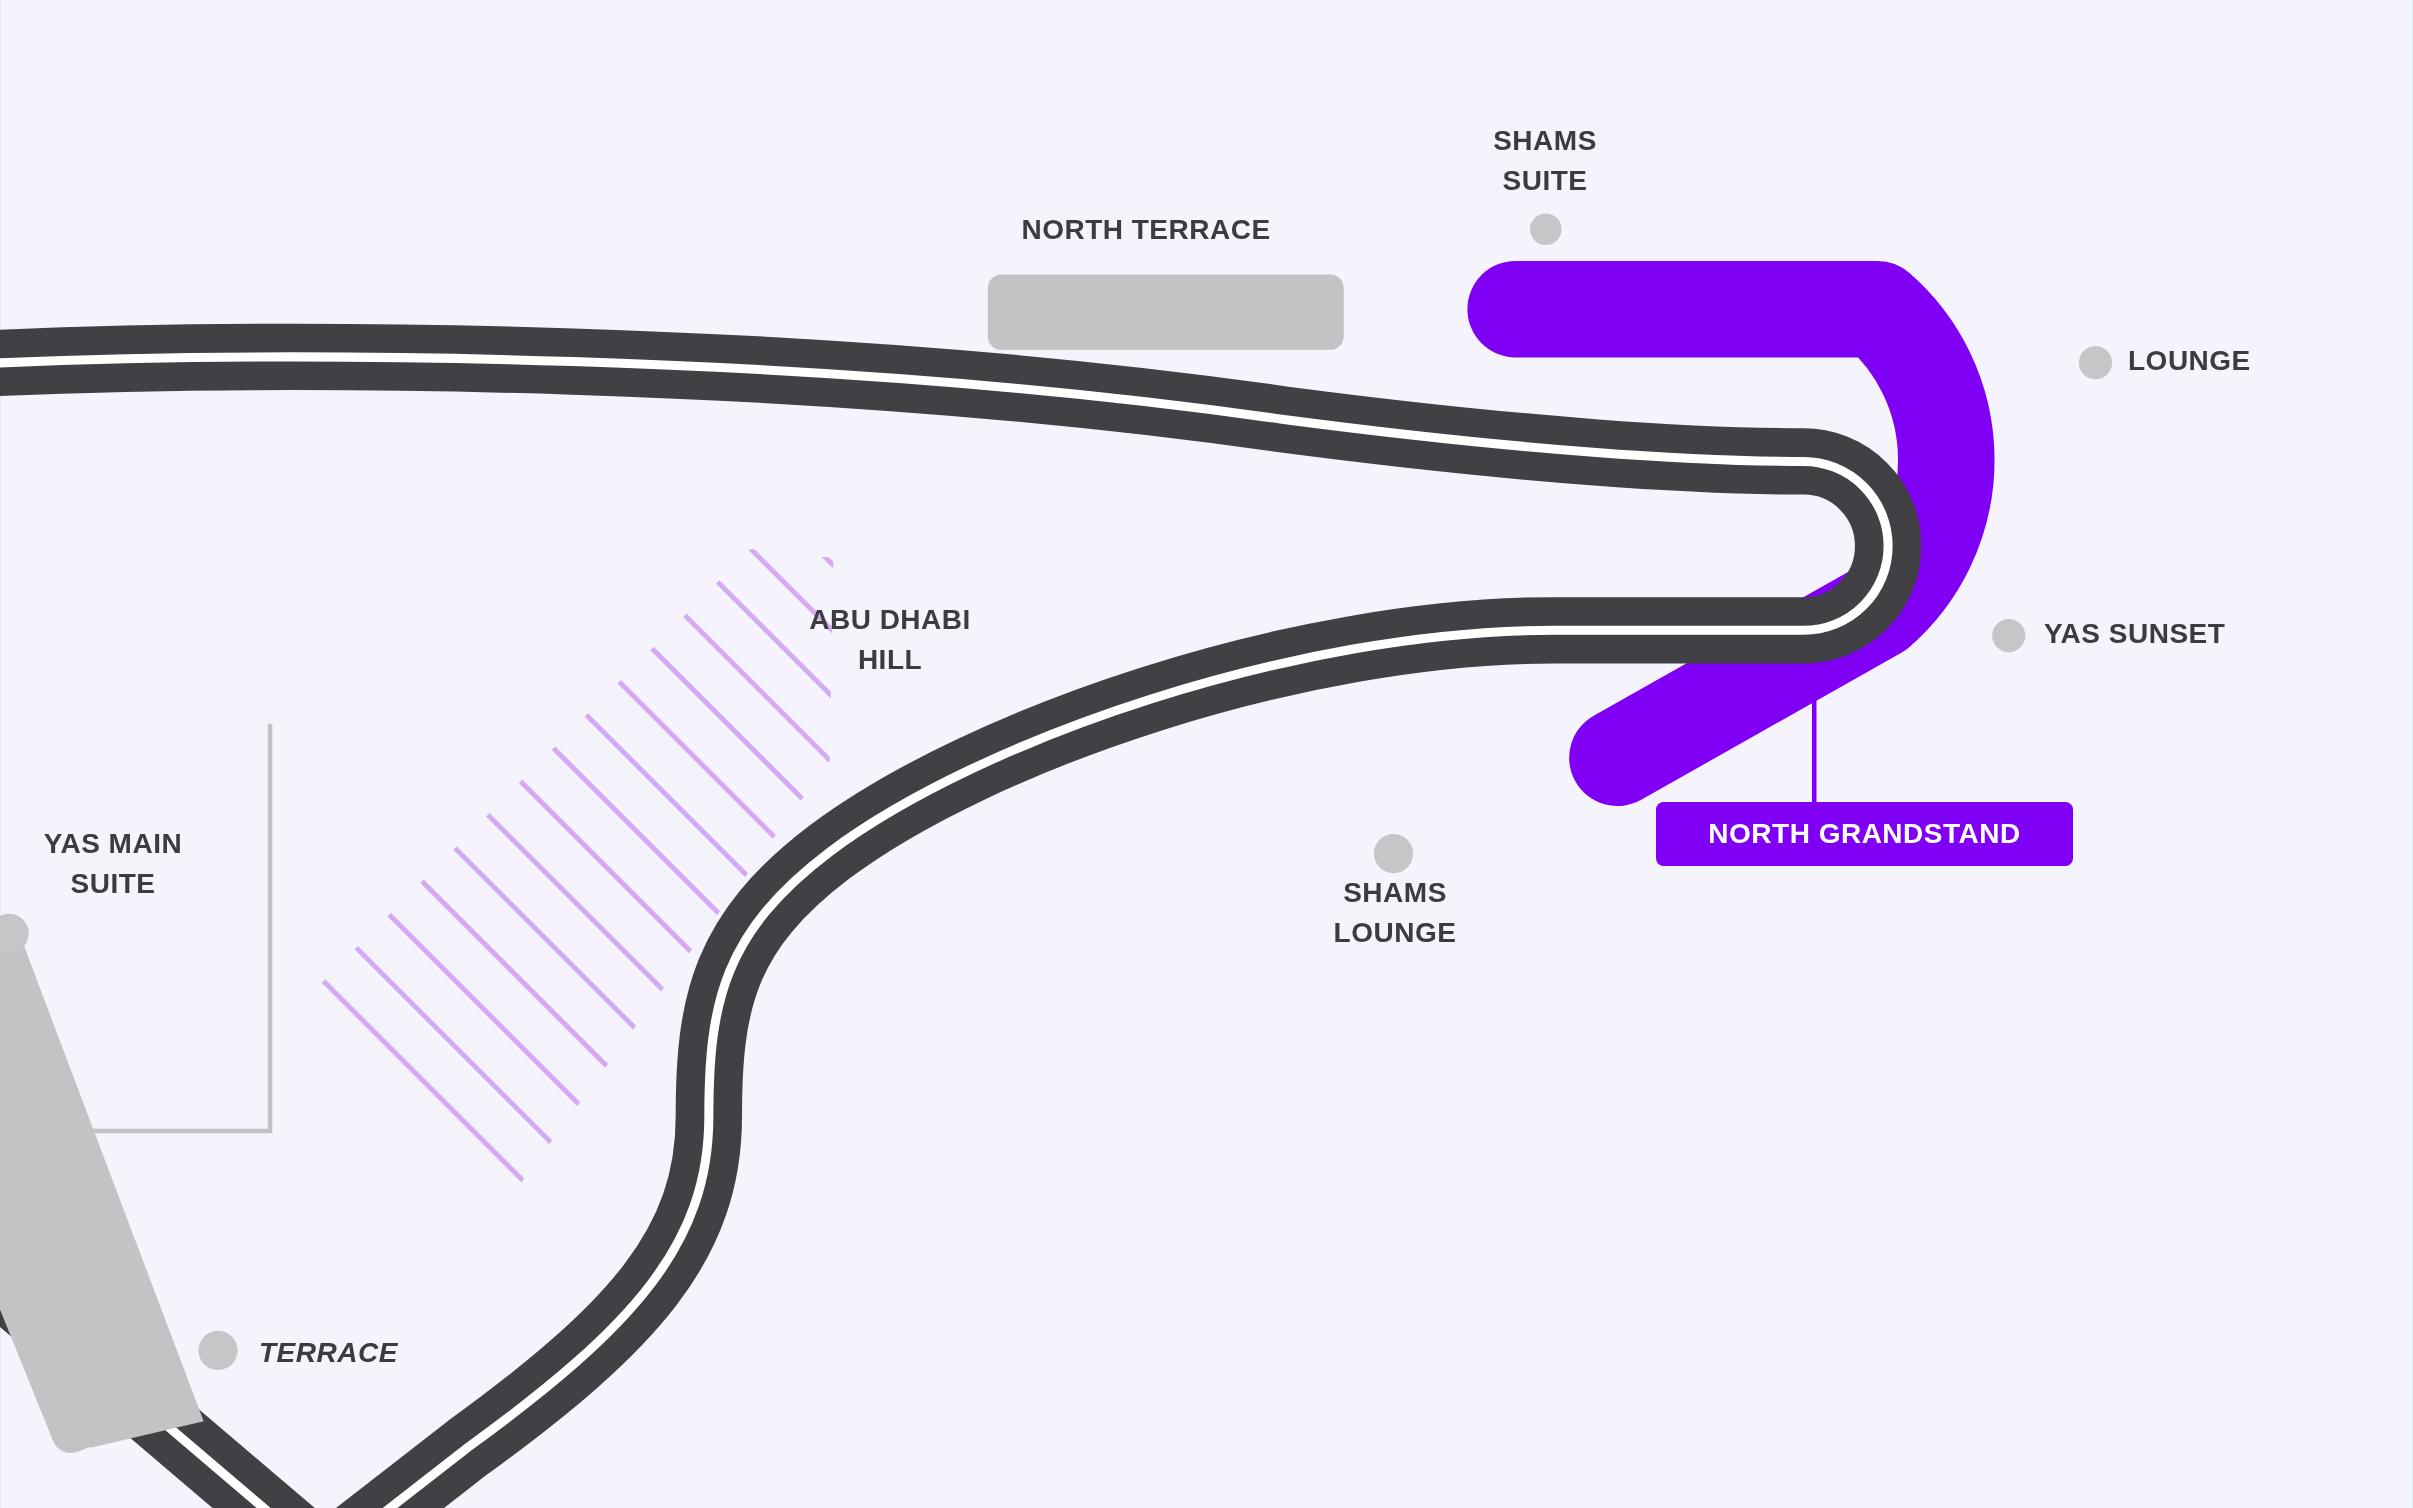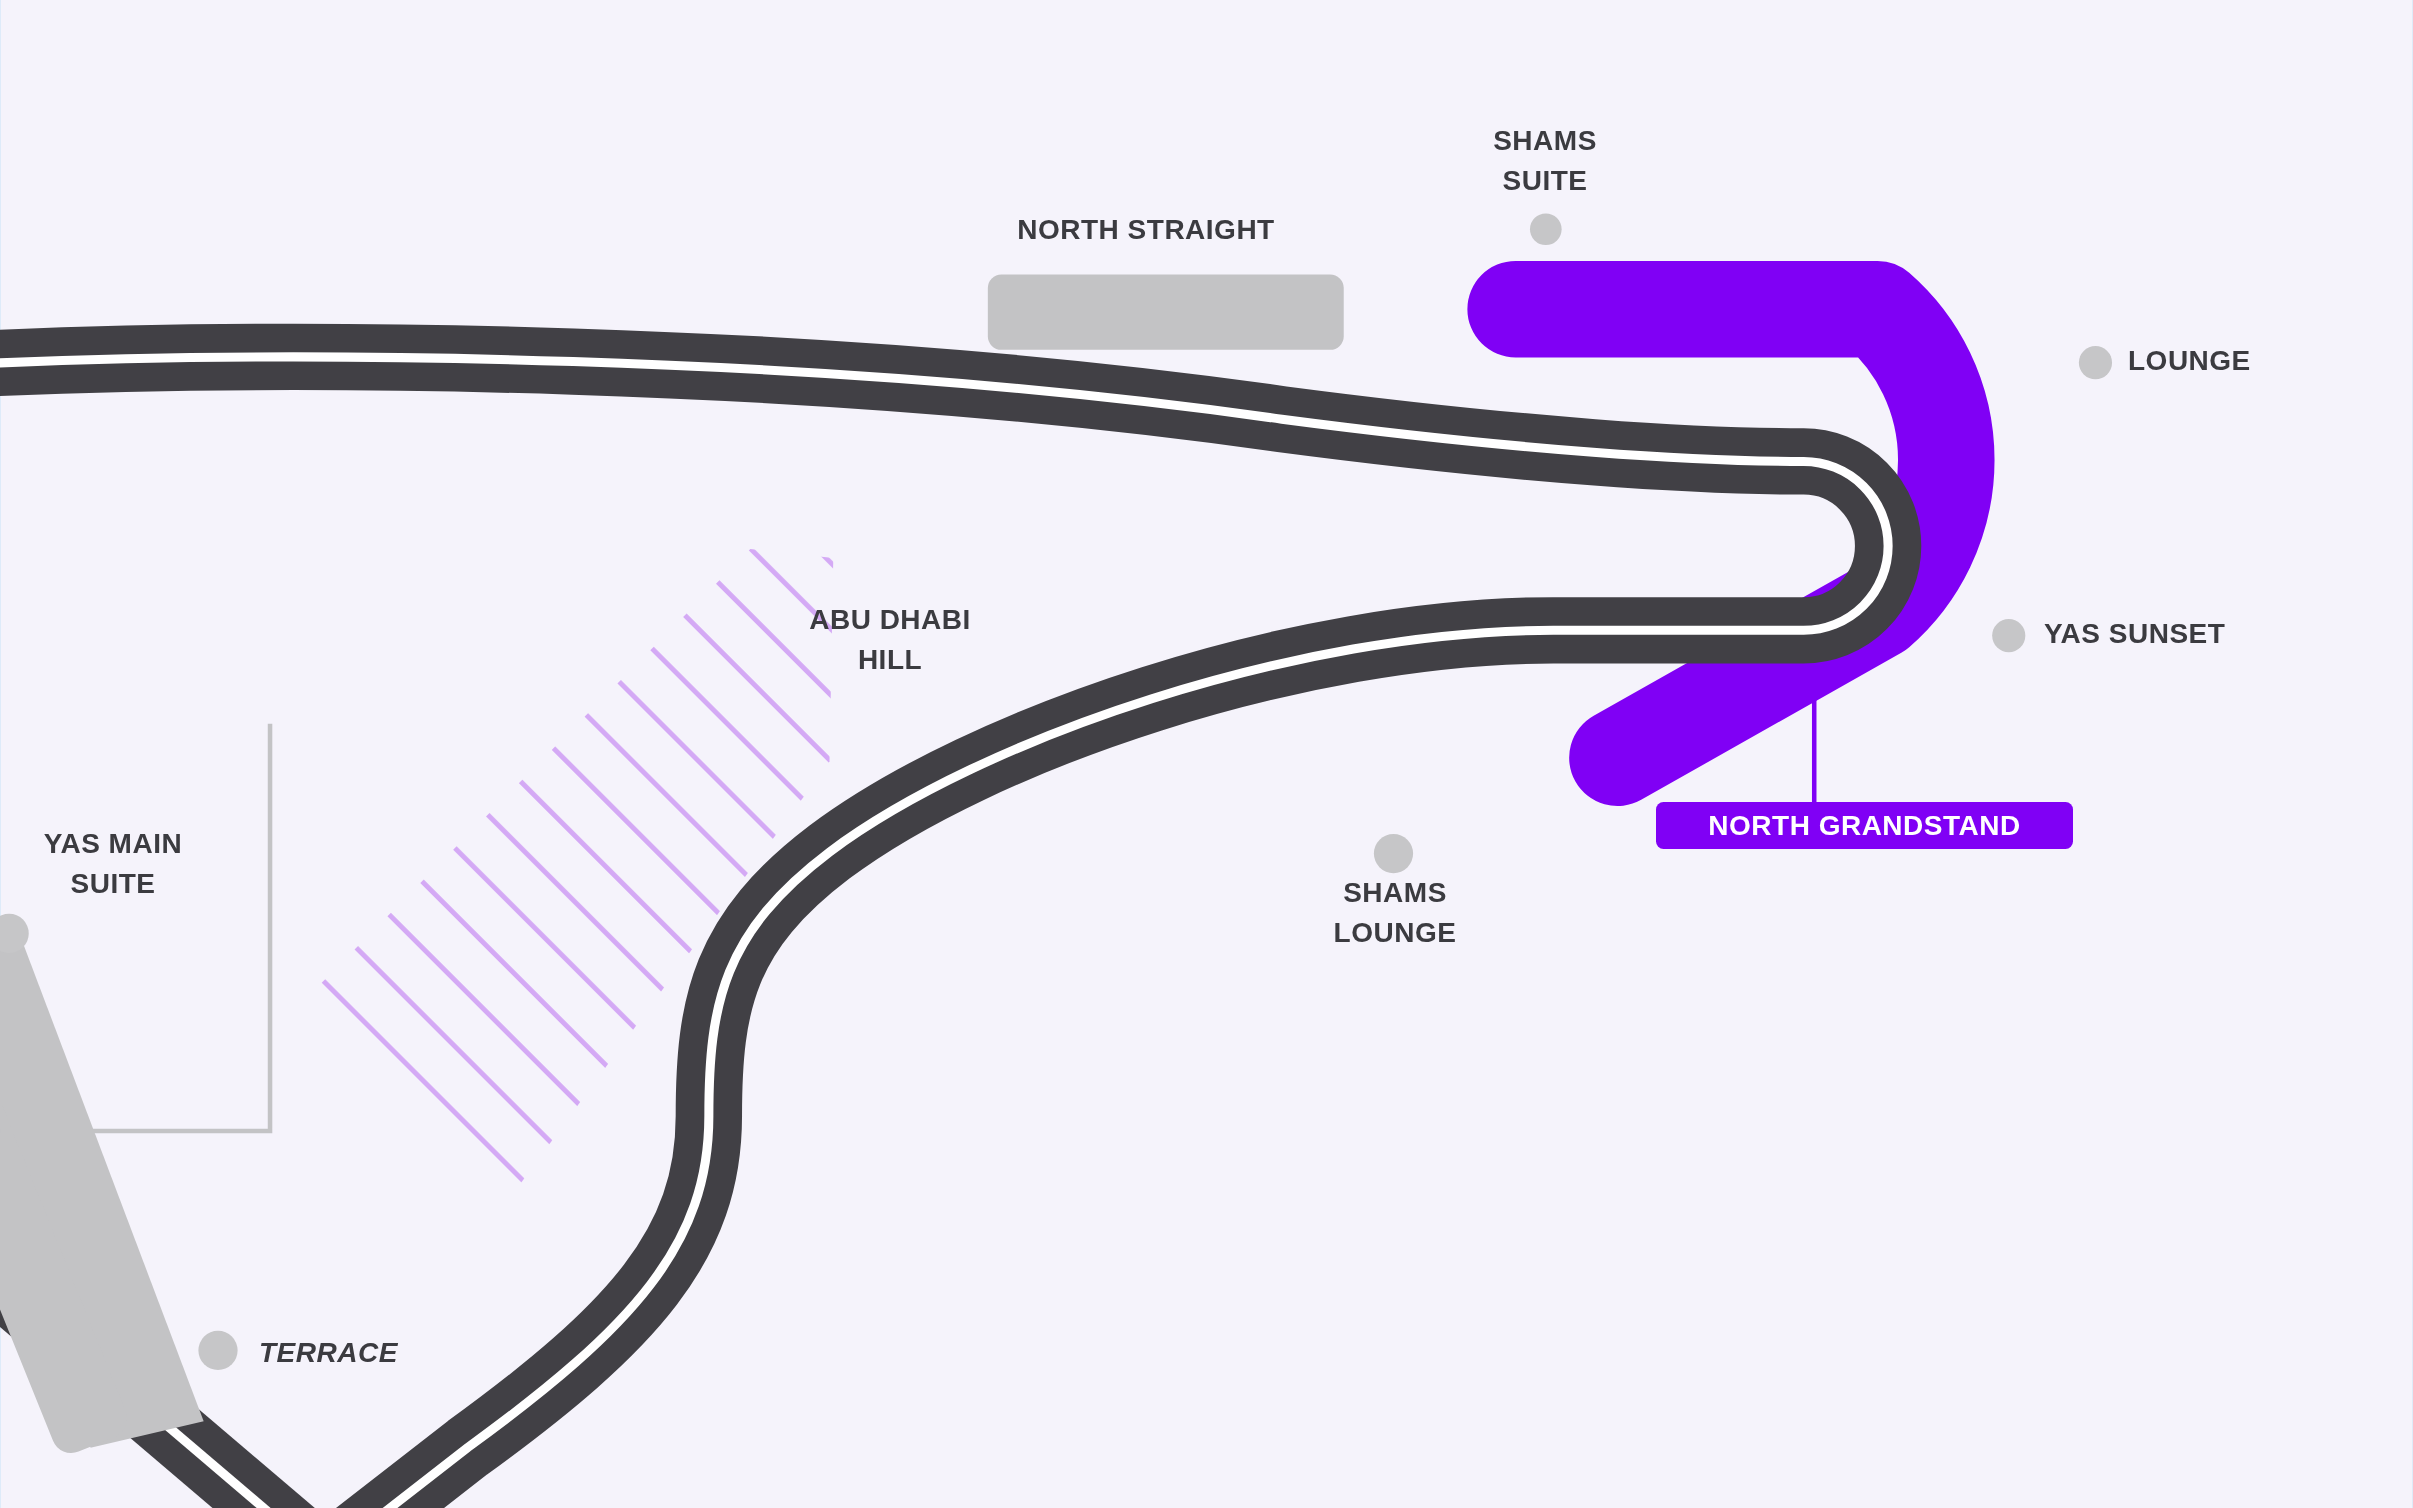--- a/index.html
+++ b/index.html
@@ -46,21 +46,21 @@
     align-items: center;
     justify-content: center;
     background: #8000F5;
     color: #FFFFFF;
     border-radius: 7.5px;
     font-family: "Liberation Sans", sans-serif;
     font-size: 28px;
     font-weight: bold;
     letter-spacing: 0.5px;
     padding: 0 22.6px;
-    height: 47px;
+    height: 64px;
     white-space: nowrap;
     box-sizing: border-box;
     user-select: none;
   }
 </style>
 </head>
 <body>
 
 <div id="map-root">
 
@@ -135,21 +135,21 @@
         <circle cx="1848" cy="1132" r="26" fill="#C6C6C8"></circle>
         <circle cx="289" cy="1791" r="26" fill="#C6C6C8"></circle>
       </g>
 
     </g>
   </svg>
 
   <div class="map-label lbl-center" style="left:1545px; top:121px;">SHAMS
 SUITE</div>
 
-  <div class="map-label lbl-center" style="left:1146px; top:210px;">NORTH STRAIGHT</div>
+  <div class="map-label lbl-center" style="left:1146px; top:210px;">NORTH TERRACE</div>
 
   <div class="map-label lbl-left" style="left:2128px; top:341px;">LOUNGE</div>
 
   <div class="map-label lbl-center" style="left:890px; top:600px;">ABU DHABI
 HILL</div>
 
   <div class="map-label lbl-left" style="left:2044px; top:614px;">YAS SUNSET</div>
 
 
   <div class="map-label lbl-center" style="left:113px; top:824px;">YAS MAIN

